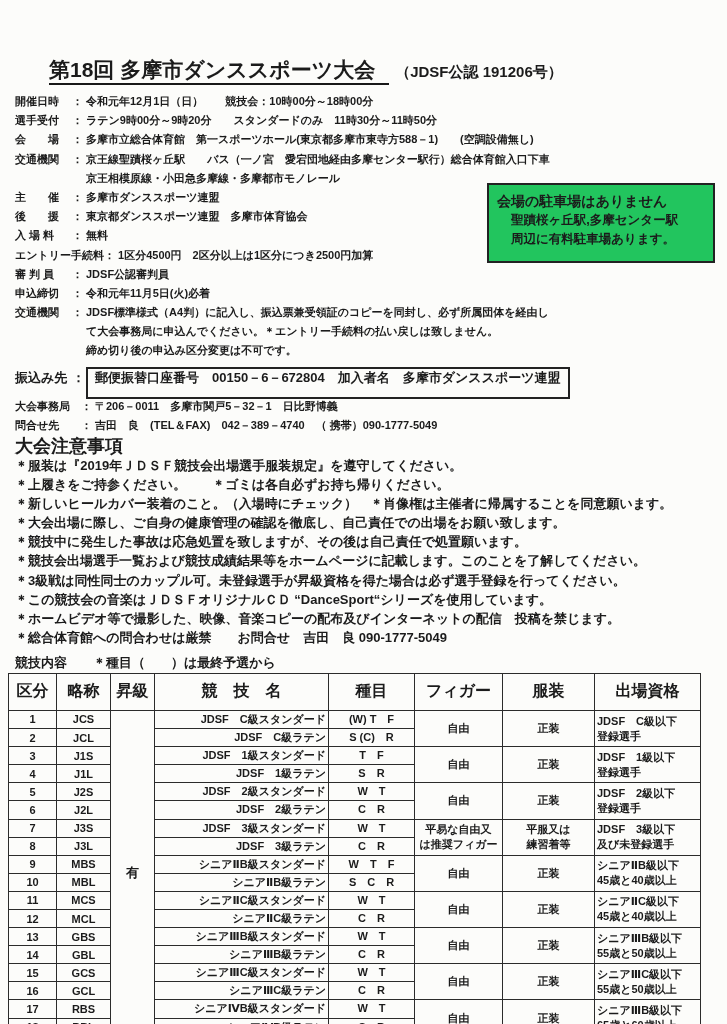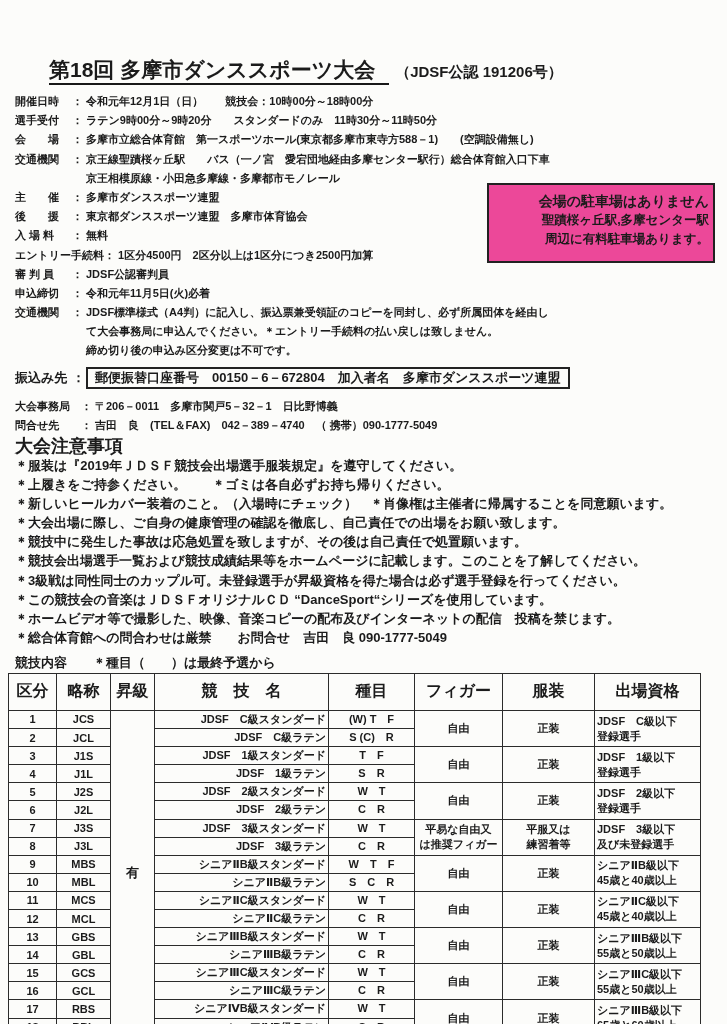--- a/index.html
+++ b/index.html
@@ -15,27 +15,27 @@
   .title-suffix{font-size:15px;font-weight:800;margin-left:6px;}
   
   .info{margin:8px 0 0 15px;}
   .iline{height:19.2px;line-height:19.2px;font-size:11px;white-space:nowrap;}
   .lab{display:inline-block;min-width:57px;white-space:pre;}
   .sep{display:inline-block;width:14px;}
   .txt{white-space:pre;}
   .office .lab{min-width:66px;}
   
   .transfer{margin:5px 0 0 15px;height:24px;line-height:24px;font-size:13px;white-space:nowrap;}
-  .boxed{border:2px solid #222;padding:1px 7px 2px 7px;}
+  .boxed{border:2px solid #222;padding:1px 7px 12px 7px;}
   
   .office{margin:7px 0 0 15px;}
   
   .parking{
     position:absolute;top:183px;left:487px;width:228px;height:80px;
-    border:2px solid #222;background:#ec4899;box-sizing:border-box;padding:6px 4px 12px 8px;text-align:right;
+    border:2px solid #222;background:#22c55e;box-sizing:border-box;padding:6px 4px 12px 8px;
   }
   .parking .p1{font-size:14px;line-height:20px;white-space:nowrap;}
   .parking .p2{font-size:12.5px;line-height:19px;margin-left:14px;white-space:nowrap;}
   
   .notes-heading{margin:2px 0 0 15px;font-size:18px;height:19px;line-height:19px;}
   .notes{margin-left:15px;}
   .nline{height:19.1px;line-height:19.1px;font-size:13px;white-space:pre;}
   .nbold{font-weight:800;}
   
   .intro{margin:7px 0 0 15px;font-size:13px;height:17px;line-height:17px;white-space:pre;}

